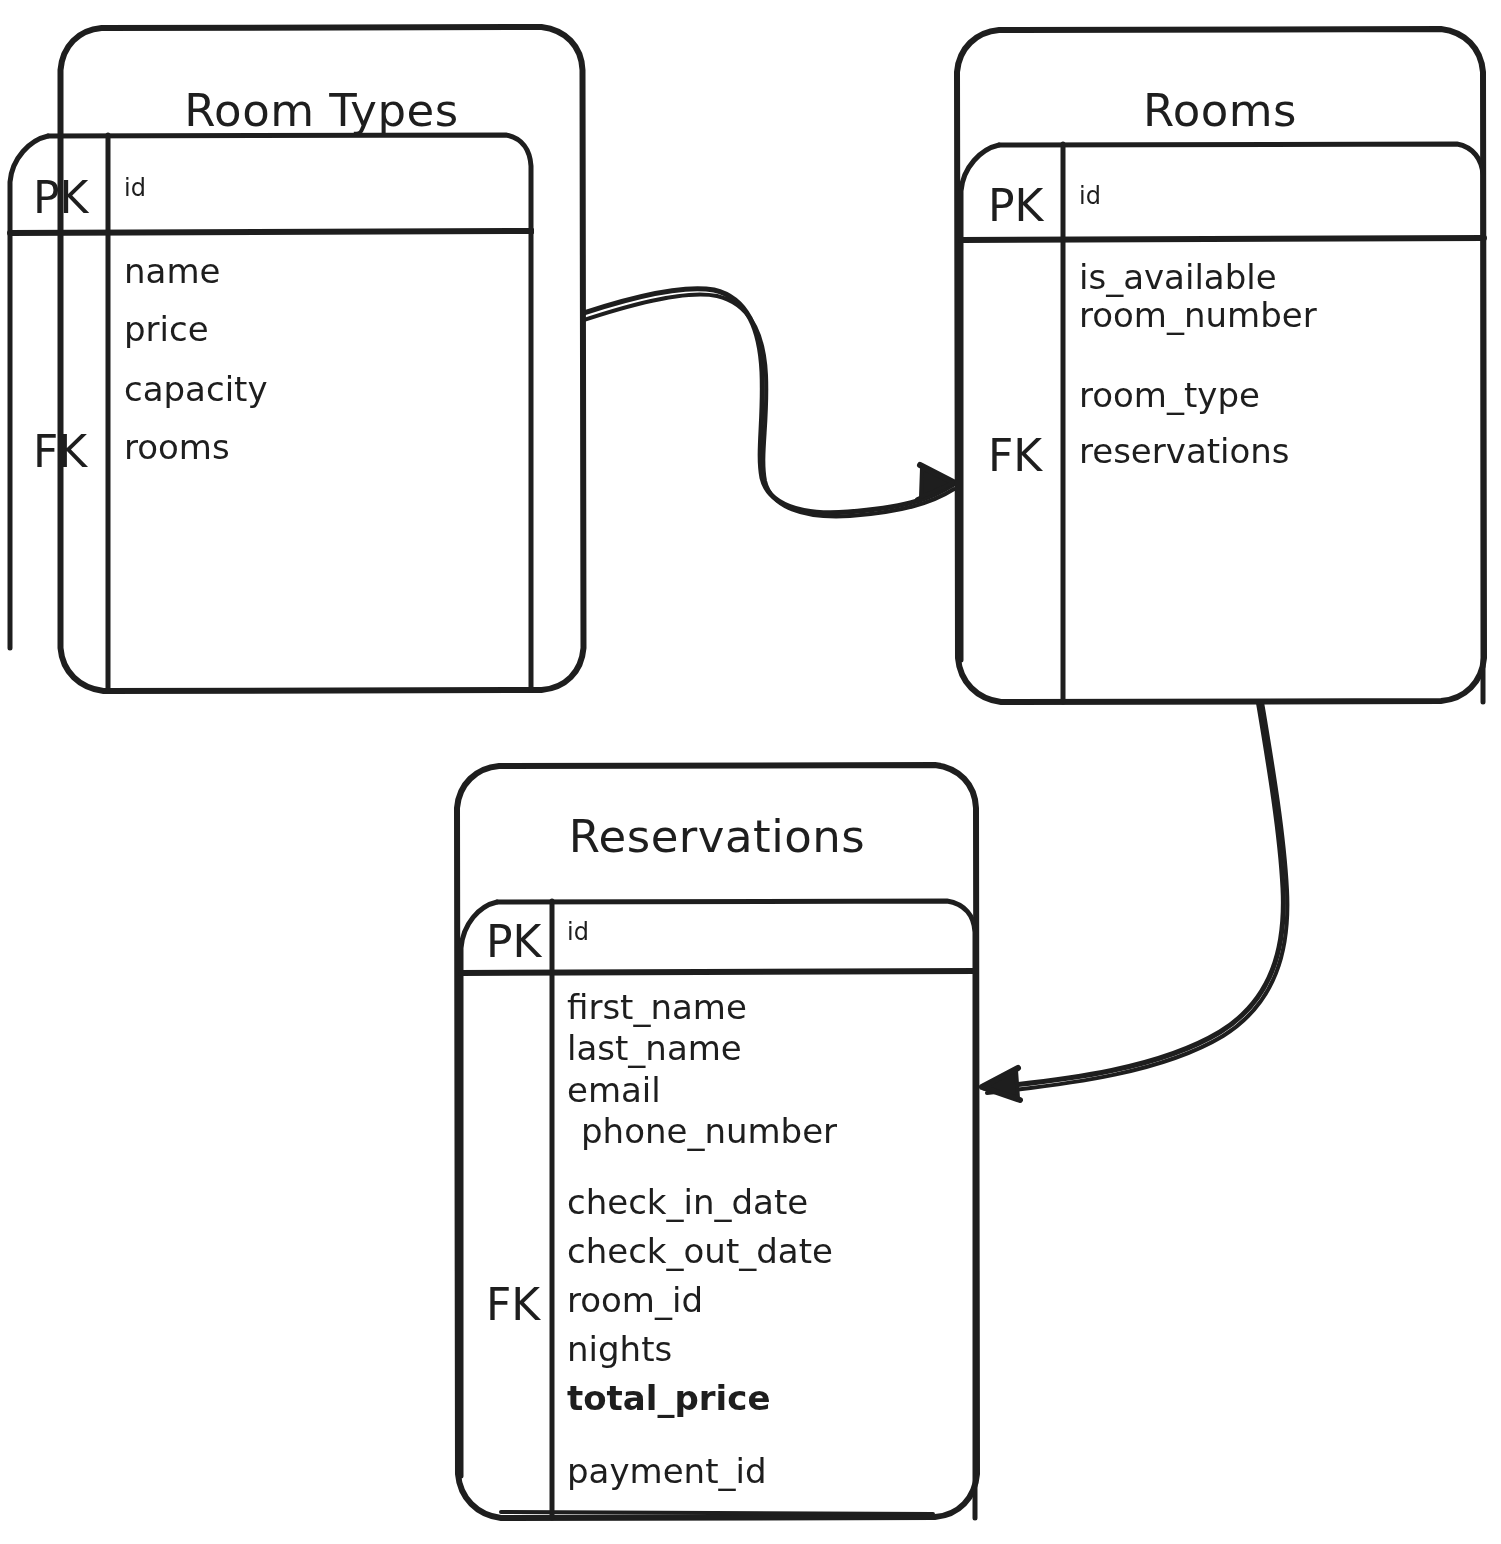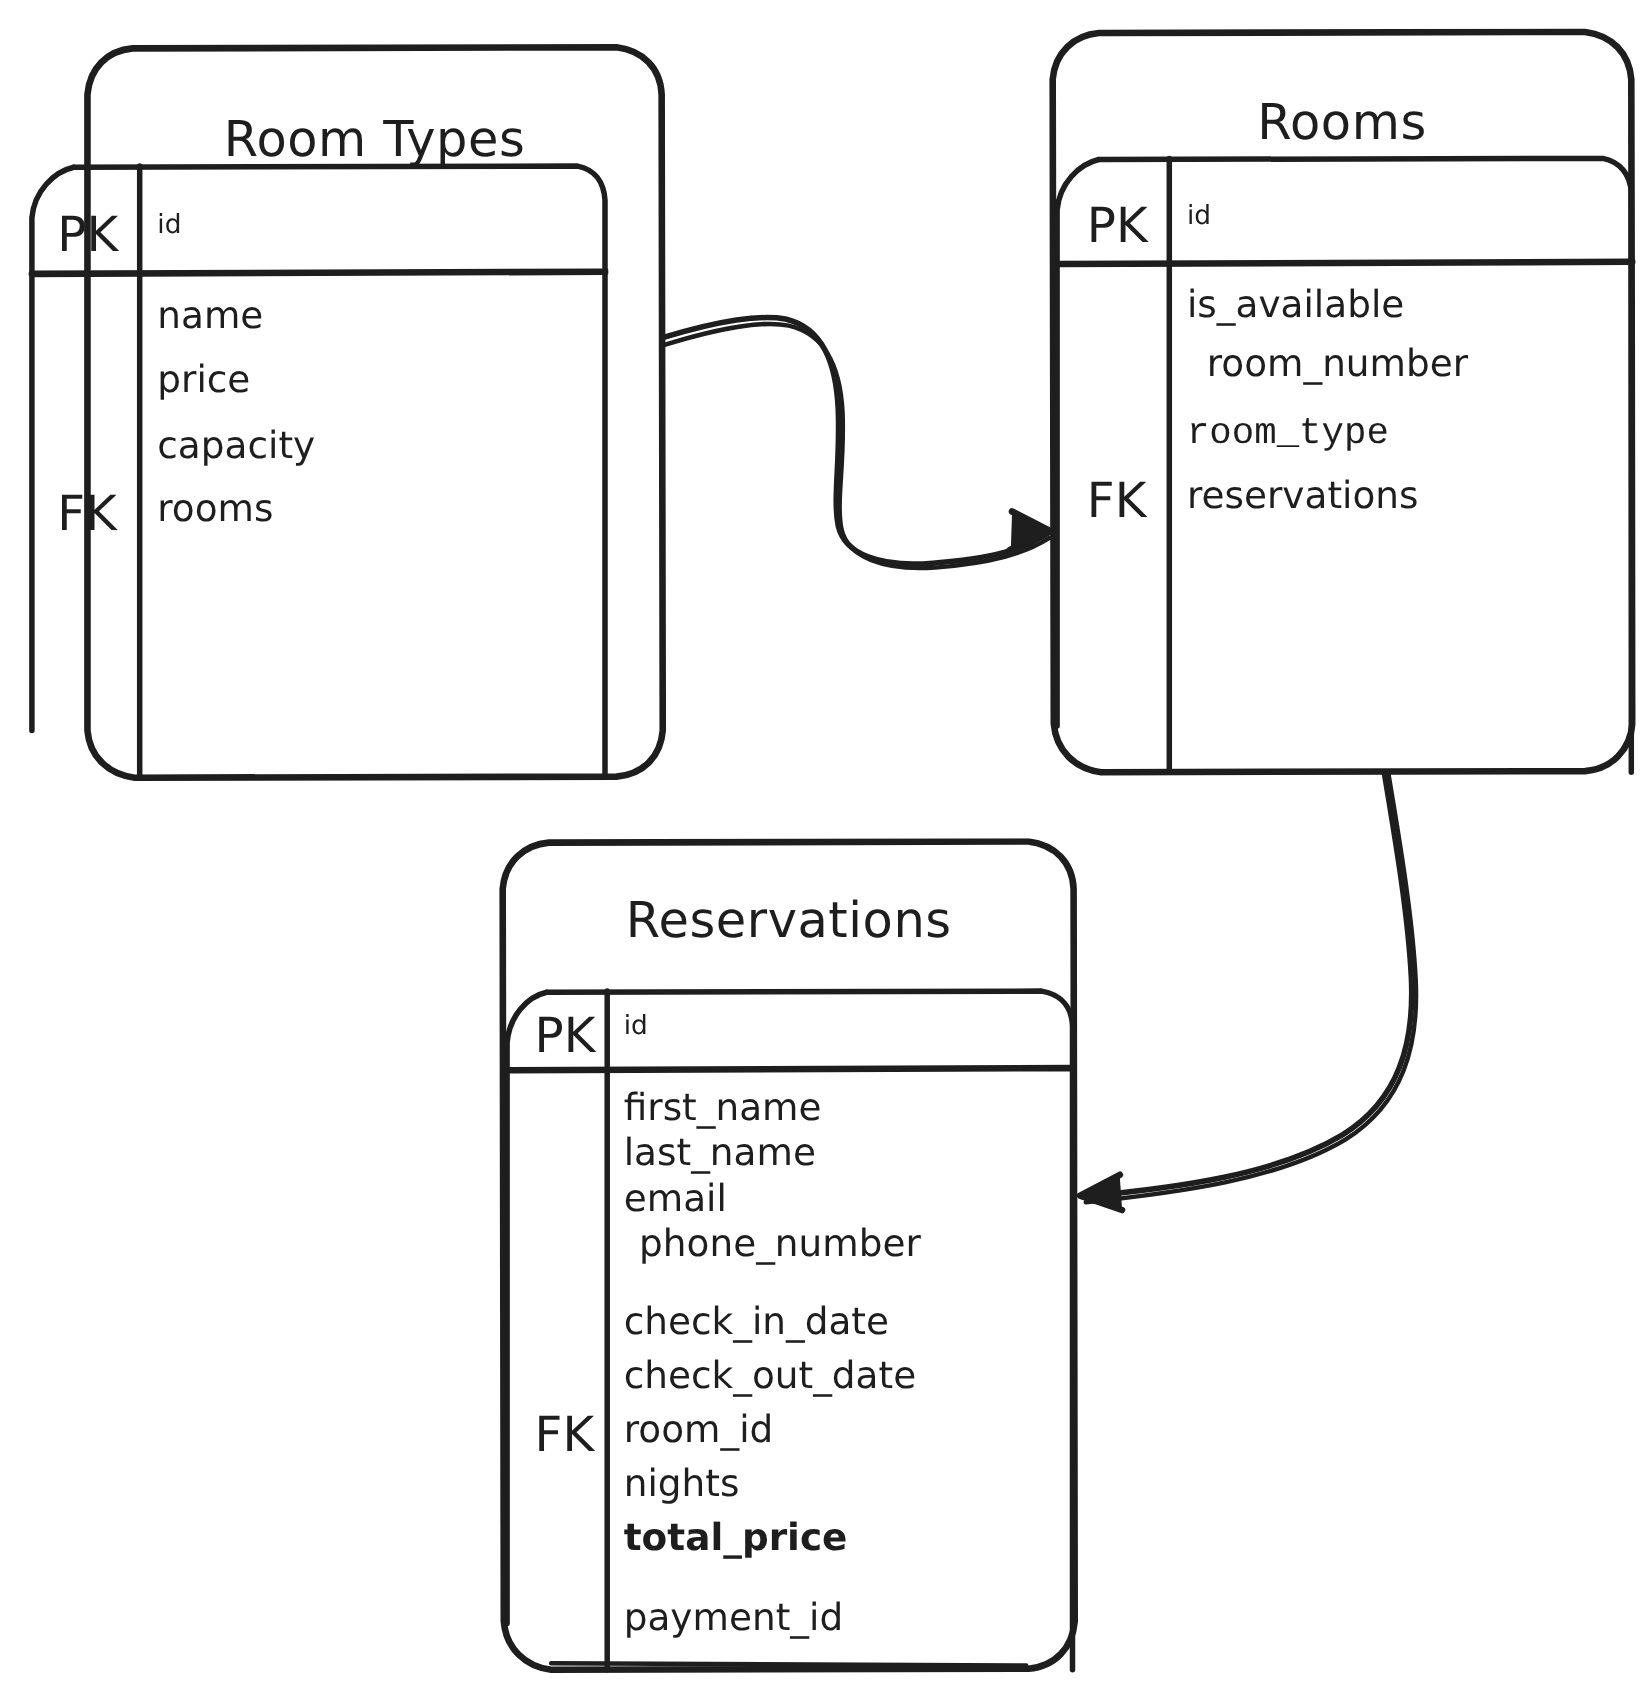--- a/index.html
+++ b/index.html
@@ -98,21 +98,21 @@
                C1286,948 1272,1000 1220,1032
                C1160,1068 1070,1080 984,1088" fill="none" stroke="#1e1e1e" stroke-width="5" stroke-linecap="round" stroke-linejoin="round"></path>
       <path d="M1262,702 C1272,762 1284,832 1287,890
                C1290,950 1276,1003 1223,1036
                C1163,1072 1073,1084 987,1093" fill="none" stroke="#1e1e1e" stroke-width="4" stroke-linecap="round" stroke-linejoin="round"></path>
       <path d="M1018,1068 L982,1087 L1020,1100" fill="none" stroke="#1e1e1e" stroke-width="6" stroke-linecap="round" stroke-linejoin="round"></path>
       <path d="M1016,1070 L984,1087 L1018,1098 Z" fill="#1e1e1e" stroke="#1e1e1e" stroke-width="4" stroke-linejoin="round"></path>
     </g>
   </svg>
 
-  <div class="entity" style="left:25px; top:24px; width:631px; height:670px;margin-top:16px;">
+  <div class="entity" style="left:6px; top:24px; width:631px; height:670px;">
     <svg class="entity-shell" viewBox="0 0 528 670" width="528" height="670">
       <path d="M44,4 L484,3 C508,6 524,22 525,46 L526,624
                C524,648 508,664 484,666 L46,667
                C22,664 5,648 3,624 L3,46 C5,22 21,6 44,4 Z" fill="#ffffff" stroke="#1e1e1e" stroke-width="6" stroke-linecap="round" stroke-linejoin="round"></path>
     </svg>
 
     <div class="entity-title" style="top:64px;">Room Types</div>
 
     <svg class="grid-svg" viewBox="0 0 528 670" width="528" height="670">
 
@@ -150,22 +150,22 @@
       <path d="M46,119 C28,123 10,141 8,165 L8,634" fill="none" stroke="#1e1e1e" stroke-width="5" stroke-linecap="round" stroke-linejoin="round"></path>
       <line x1="110" y1="118" x2="110" y2="676" stroke="#1e1e1e" stroke-width="5" stroke-linecap="round"></line>
       <line x1="8" y1="214" x2="531" y2="212" stroke="#1e1e1e" stroke-width="6" stroke-linecap="round"></line>
     </svg>
 
     <div class="key-col" style="left:35px; top:158px;">PK</div>
     <div class="key-col" style="left:35px; top:408px;">FK</div>
 
     <div class="field-row pk-row" style="left:126px; top:158px;">id</div>
     <div class="field-row" style="left:126px; top:234px;">is_available</div>
-    <div class="field-row" style="left:126px; top:288px;margin-left:18px;">room_number</div>
-    <div class="field-row" style="left:126px; top:352px;font-family:Liberation Mono, monospace;">room_type</div>
+    <div class="field-row" style="left:126px; top:272px;">room_number</div>
+    <div class="field-row" style="left:126px; top:352px;">room_type</div>
     <div class="field-row" style="left:126px; top:408px;">reservations</div>
   </div>
 
   <div class="entity" style="left:453px; top:762px; width:528px; height:760px;">
     <svg class="entity-shell" viewBox="0 0 528 760" width="528" height="760">
       <path d="M46,4 L482,3 C506,6 522,22 523,46 L524,712
                C522,736 506,753 482,755 L48,756
                C24,753 7,736 5,712 L4,46 C6,22 23,6 46,4 Z" fill="#ffffff" stroke="#1e1e1e" stroke-width="6" stroke-linecap="round" stroke-linejoin="round"></path>
       <path d="M48,750 L480,752" fill="none" stroke="#1e1e1e" stroke-width="4" stroke-linecap="round"></path>
     </svg>

